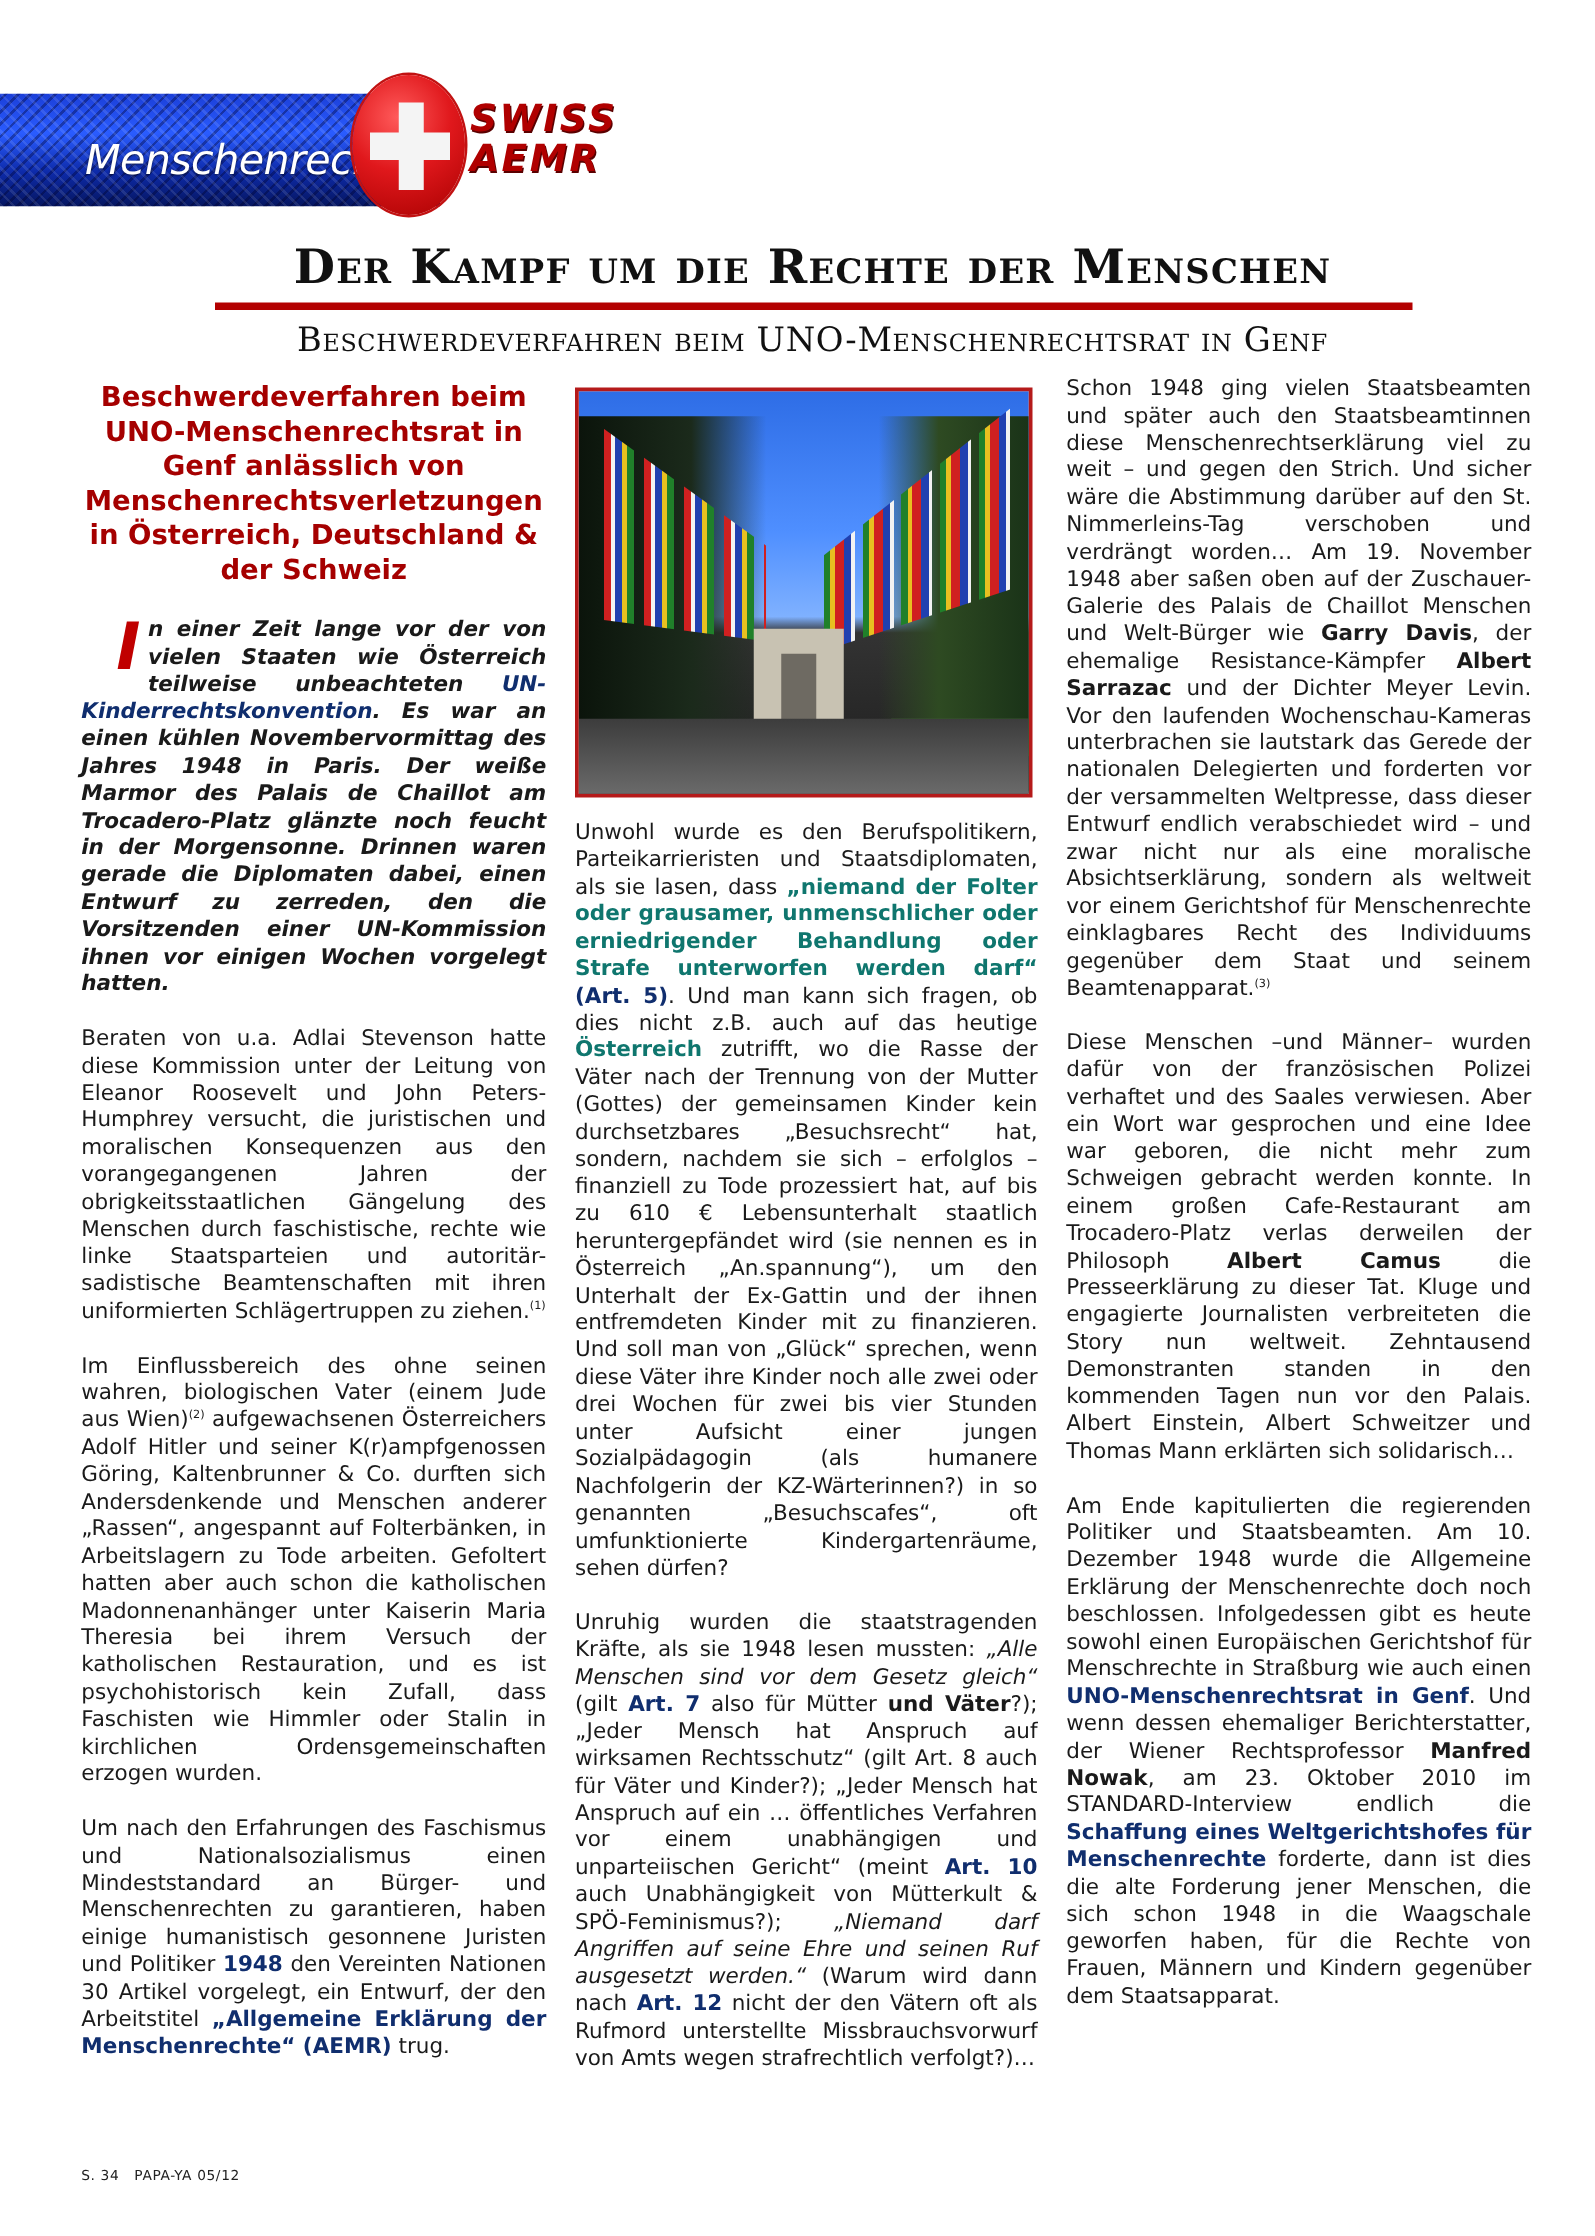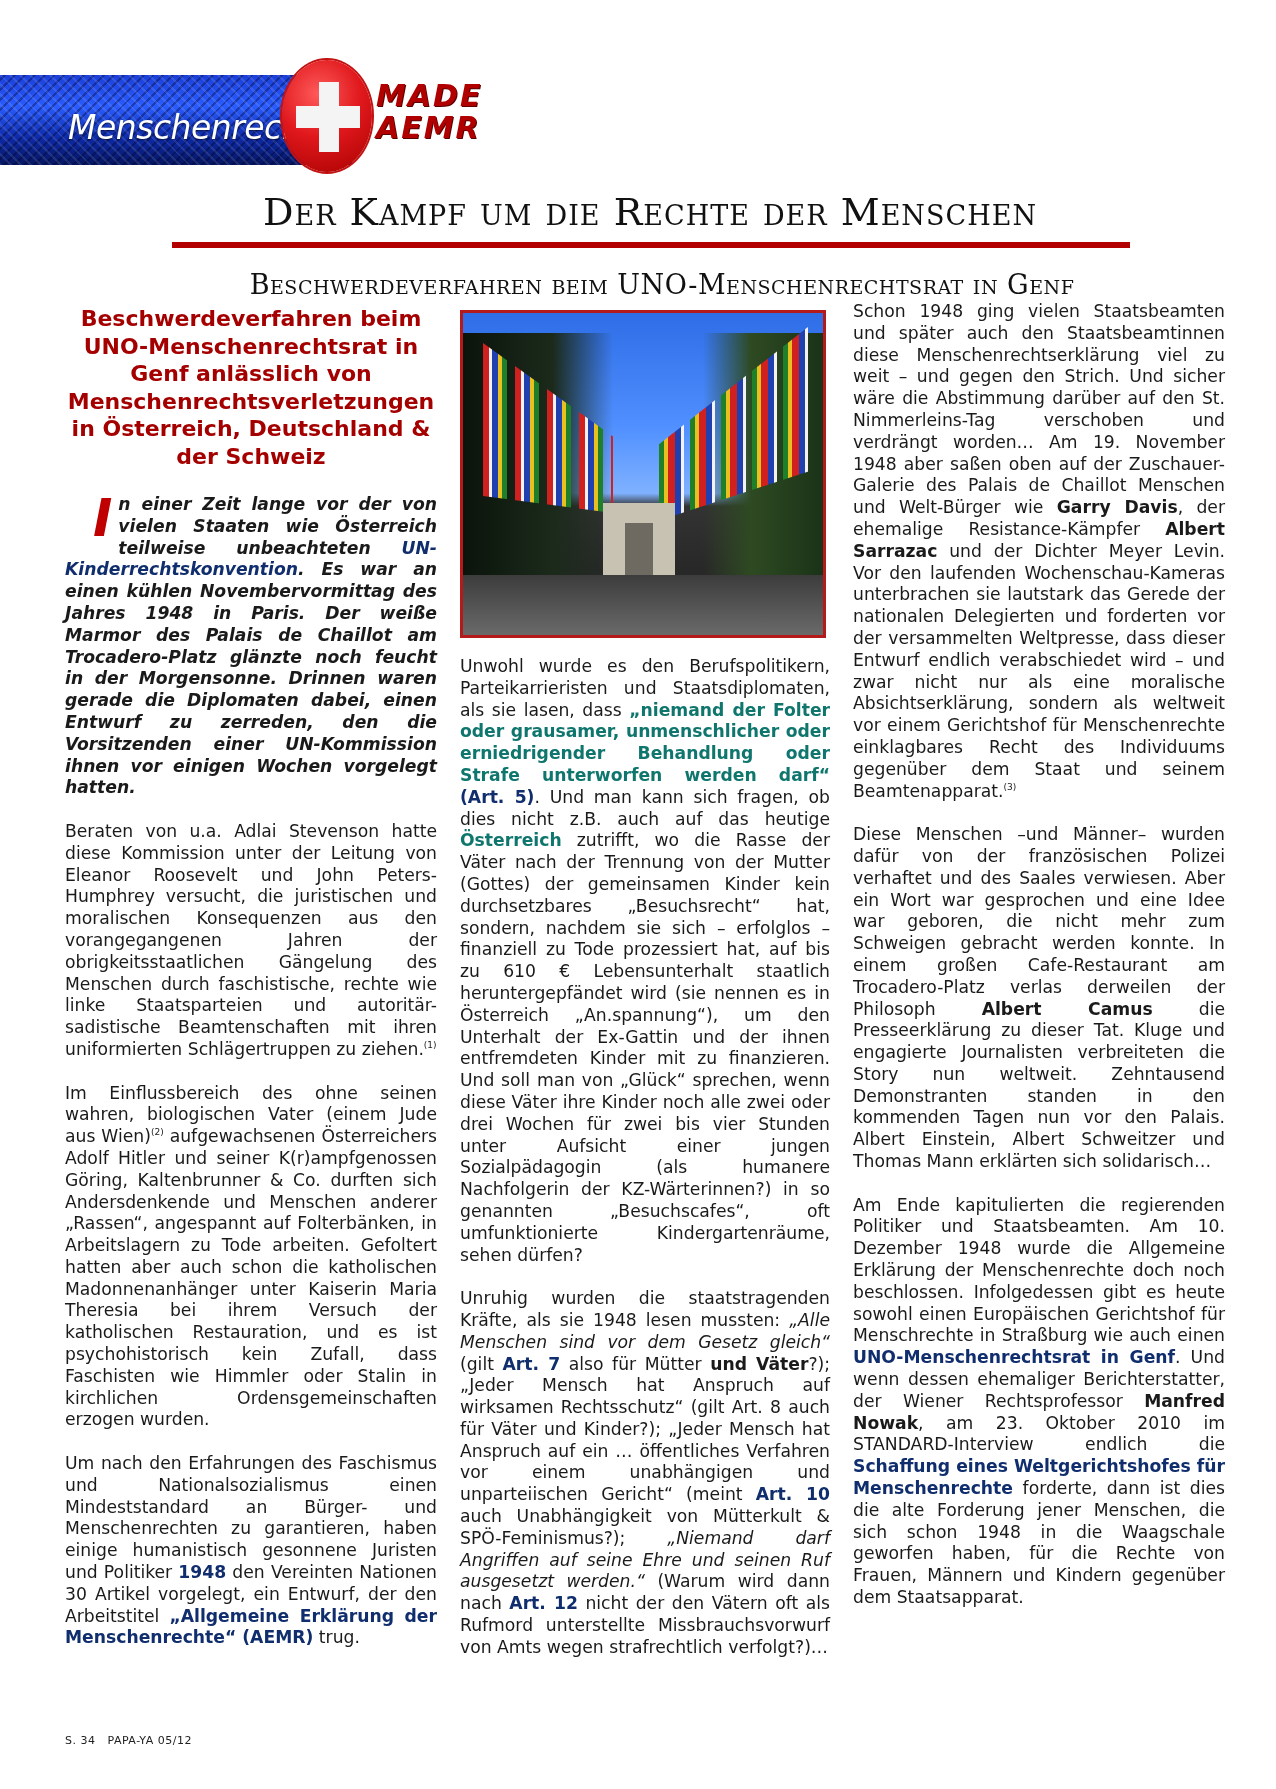--- a/index.html
+++ b/index.html
@@ -76,27 +76,27 @@
 </head>
 <body>
 
 <div class="banner"></div>
 <div class="banner-title">Menschenrechte</div>
 <div class="swiss-badge">
   <div class="swiss-cross-v"></div>
   <div class="swiss-cross-h"></div>
 </div>
 <div class="swiss-made">
-  <div>MADE</div>
+  <div>SWISS</div>
   <div>AEMR</div>
 </div>
 
-<h1 class="headline" style="margin:0;font-weight:normal;">Der Kampf um die Rechte der Menschen</h1>
+<h1 class="headline" style="margin:0;font-weight:bold;">Der Kampf um die Rechte der Menschen</h1>
 <div class="rule"></div>
-<h2 class="subhead" style="margin:12px;font-weight:normal;">Beschwerdeverfahren beim UNO-Menschenrechtsrat in Genf</h2>
+<h2 class="subhead" style="margin:0;font-weight:normal;">Beschwerdeverfahren beim UNO-Menschenrechtsrat in Genf</h2>
 
 <div class="col col1">
   <p class="lead-title">Beschwerdeverfahren beim UNO-Menschenrechtsrat in Genf anlässlich von Menschenrechtsverletzungen in Österreich, Deutschland &amp; der Schweiz</p>
   <p class="intro"><span class="dropcap">I</span><span>n einer Zeit lange vor der von vielen Staaten wie Österreich teilweise unbeachteten </span><span class="blue">UN-Kinderrechtskonvention</span><span>. Es war an einen kühlen Novembervormittag des Jahres 1948 in Paris. Der weiße Marmor des Palais de Chaillot am Trocadero-Platz glänzte noch feucht in der Morgensonne. Drinnen waren gerade die Diplomaten dabei, einen Entwurf zu zerreden, den die Vorsitzenden einer UN-Kommission ihnen vor einigen Wochen vorgelegt hatten.</span></p>
   <p><span>Beraten von u.a. Adlai Stevenson hatte diese Kommission unter der Leitung von Eleanor Roosevelt und John Peters-Humphrey versucht, die juristischen und moralischen Konsequenzen aus den vorangegangenen Jahren der obrigkeitsstaatlichen Gängelung des Menschen durch faschistische, rechte wie linke Staatsparteien und autoritär-sadistische Beamtenschaften mit ihren uniformierten Schlägertruppen zu ziehen.</span><sup>(1)</sup></p>
   <p><span>Im Einflussbereich des ohne seinen wahren, biologischen Vater (einem Jude aus Wien)</span><sup>(2)</sup><span> aufgewachsenen Österreichers Adolf Hitler und seiner K(r)ampfgenossen Göring, Kaltenbrunner &amp; Co. durften sich Andersdenkende und Menschen anderer „Rassen“, angespannt auf Folterbänken, in Arbeitslagern zu Tode arbeiten. Gefoltert hatten aber auch schon die katholischen Madonnenanhänger unter Kaiserin Maria Theresia bei ihrem Versuch der katholischen Restauration, und es ist psychohistorisch kein Zufall, dass Faschisten wie Himmler oder Stalin in kirchlichen Ordensgemeinschaften erzogen wurden.</span></p>
   <p><span>Um nach den Erfahrungen des Faschismus und Nationalsozialismus einen Mindeststandard an Bürger- und Menschenrechten zu garantieren, haben einige humanistisch gesonnene Juristen und Politiker </span><span class="blue-b">1948</span><span> den Vereinten Nationen 30 Artikel vorgelegt, ein Entwurf, der den Arbeitstitel </span><span class="blue-b">„Allgemeine Erklärung der Menschenrechte“ (AEMR)</span><span> trug.</span></p>
 </div>
 
 <div class="col col2">

